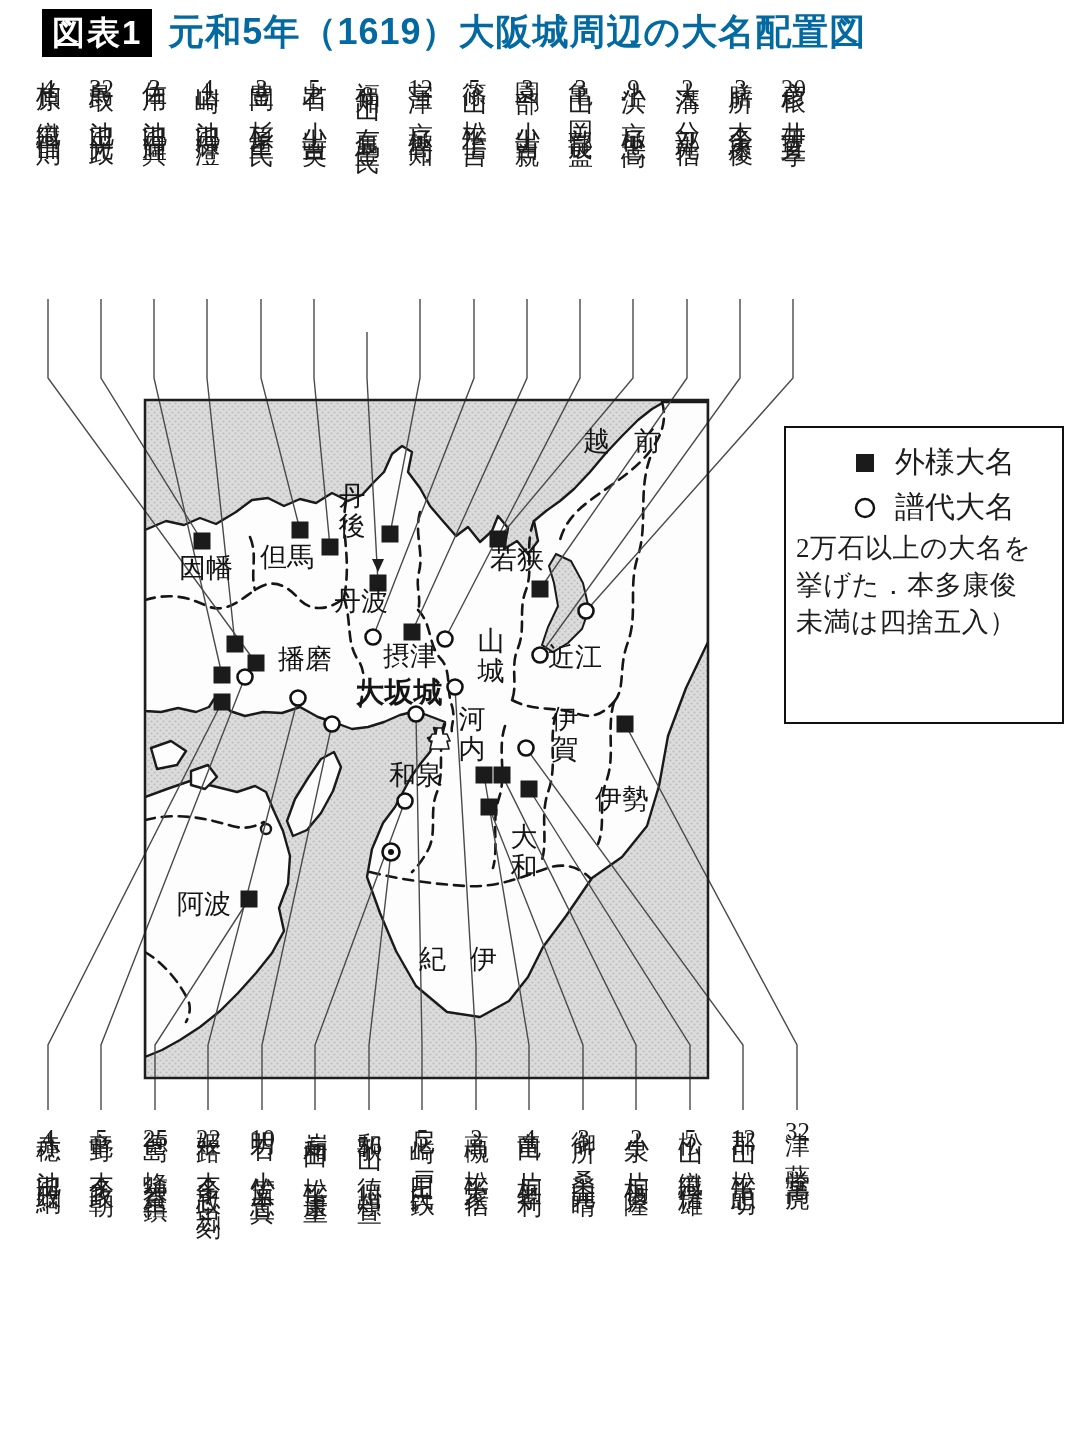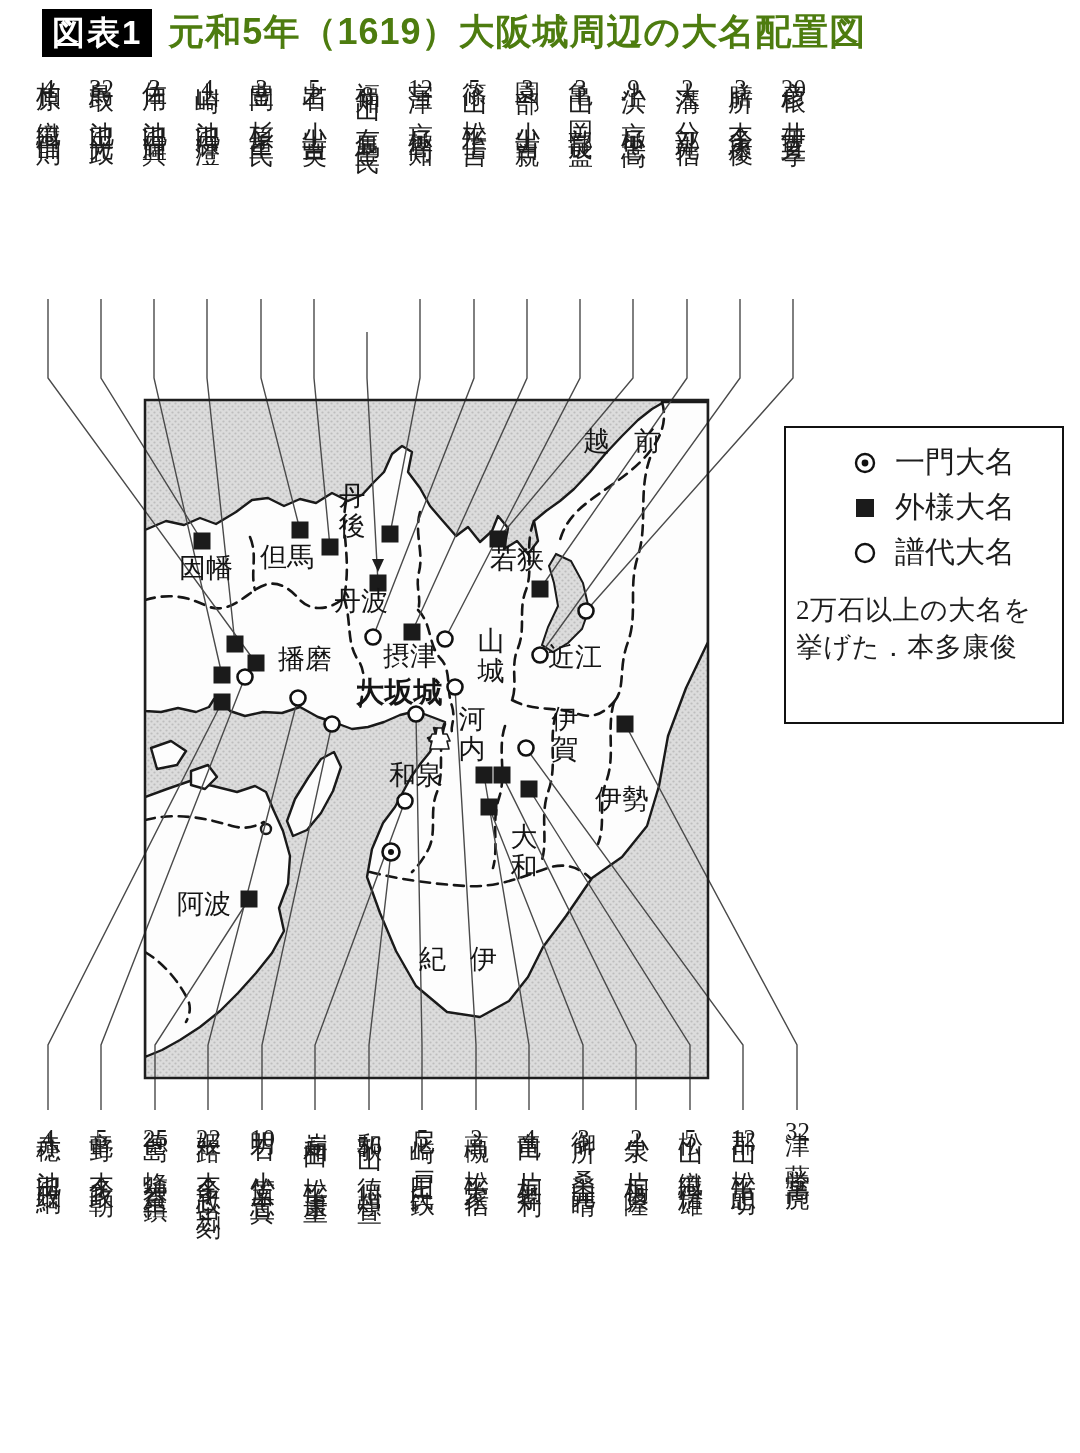--- a/index.html
+++ b/index.html
@@ -3,21 +3,21 @@
 <meta charset="utf-8">
 <style>
   html,body{margin:0;padding:0;background:#ffffff;}
   .page{position:relative;width:1080px;height:1453px;background:#fff;overflow:hidden;
         font-family:"Liberation Serif",serif;}
   
   .titlebar{position:absolute;left:10px;top:8px;display:flex;align-items:center;gap:16px;
             font-family:"Liberation Sans",sans-serif;margin-left:32px;}
   .badge{background:#000;color:#fff;font-weight:bold;font-size:33px;line-height:33px;
          padding:7px 10px 8px 10px;letter-spacing:2px;}
-  .titletext{color:#4d7c0f;font-weight:bold;font-size:36px;letter-spacing:1px;}
+  .titletext{color:#0369a1;font-weight:bold;font-size:36px;letter-spacing:1px;}
   
   svg.mapsvg{position:absolute;left:0;top:0;}
   .land{fill:#fdfdfd;stroke:#1a1a1a;stroke-width:2.4;stroke-linejoin:round;}
   .lake{fill:url(#seapat);stroke:#1a1a1a;stroke-width:2;}
   .borders path{fill:none;stroke:#161616;stroke-width:2.6;stroke-dasharray:10 7;stroke-linecap:round;}
   .frame{stroke:#1e1e1e;stroke-width:2.5;fill:none;}
   .conn{fill:none;stroke:#4a4a4a;stroke-width:1.4;}
   .arrow{fill:#1e1e1e;}
   .sq{fill:#1b1b1b;}
   .ci{fill:#ffffff;stroke:#111111;stroke-width:2.6;}
@@ -29,21 +29,21 @@
   
   .dlabel{position:absolute;writing-mode:vertical-rl;text-orientation:mixed;white-space:nowrap;
           font-size:25px;letter-spacing:7px;line-height:34px;color:#1c1c1c;}
   .dlabel .tcy{text-combine-upright:all;letter-spacing:0;}
   
   .legend{position:absolute;left:784px;top:426px;width:280px;height:298px;border:2.5px solid #111;
           background:#fff;box-sizing:border-box;padding:12px 8px 0 10px;}
   .lrow{display:flex;align-items:center;gap:17px;font-size:30px;color:#1d1d1d;height:45px;
         padding-left:56px;}
   .lsym{display:inline-flex;width:26px;height:26px;align-items:center;justify-content:center;}
-  .lnote{margin-top:17px;font-size:27px;color:#1d1d1d;line-height:37px;letter-spacing:0.5px;}
+  .lnote{margin-top:0;font-size:27px;color:#1d1d1d;line-height:37px;letter-spacing:0.5px;}
 </style>
 </head>
 <body>
 
 <div class="page">
 
   <div class="titlebar">
     <span class="badge">図表1</span>
     <span class="titletext">元和5年（1619）大阪城周辺の大名配置図</span>
   </div>
@@ -234,41 +234,33 @@
       <div class="dlabel" style="left: 191px; top: 1112px;"><span>姫路</span><span class="tcy">22</span><span>本多忠政・忠刻</span></div>
       <div class="dlabel" style="left: 138px; top: 1112px;"><span>徳島</span><span class="tcy">25</span><span>蜂須賀至鎮</span></div>
       <div class="dlabel" style="left: 84px; top: 1112px;"><span>竜野</span><span class="tcy">5</span><span>本多政朝</span></div>
       <div class="dlabel" style="left: 31px; top: 1112px;"><span>赤穂</span><span class="tcy">4</span><span>池田政綱</span></div>
     </div>
 
   <div class="legend">
     <div class="lrow">
       <span class="lsym">
         <svg width="26" height="26">
-            <circle cx="13" cy="13" r="9" fill="#fff" stroke="#111" stroke-width="2.4"></circle>
-            <circle cx="13" cy="13" r="3.4" fill="#111"></circle>
-          </svg>
-      </span>
-      <span>一門大名</span>
-    </div>
-    <div class="lrow">
-      <span class="lsym">
-        <svg width="26" height="26">
             <rect x="4" y="4" width="18" height="18" fill="#1b1b1b"></rect>
           </svg>
       </span>
       <span>外様大名</span>
     </div>
     <div class="lrow">
       <span class="lsym">
         <svg width="26" height="26">
             <circle cx="13" cy="13" r="9" fill="#fff" stroke="#111" stroke-width="2.4"></circle>
           </svg>
       </span>
       <span>譜代大名</span>
     </div>
     <div class="lnote">
       <div>2万石以上の大名を</div>
       <div>挙げた．本多康俊</div>
+      <div>未満は四捨五入）</div>
     </div>
   </div>
 
 </div>
 
 </body></html>

